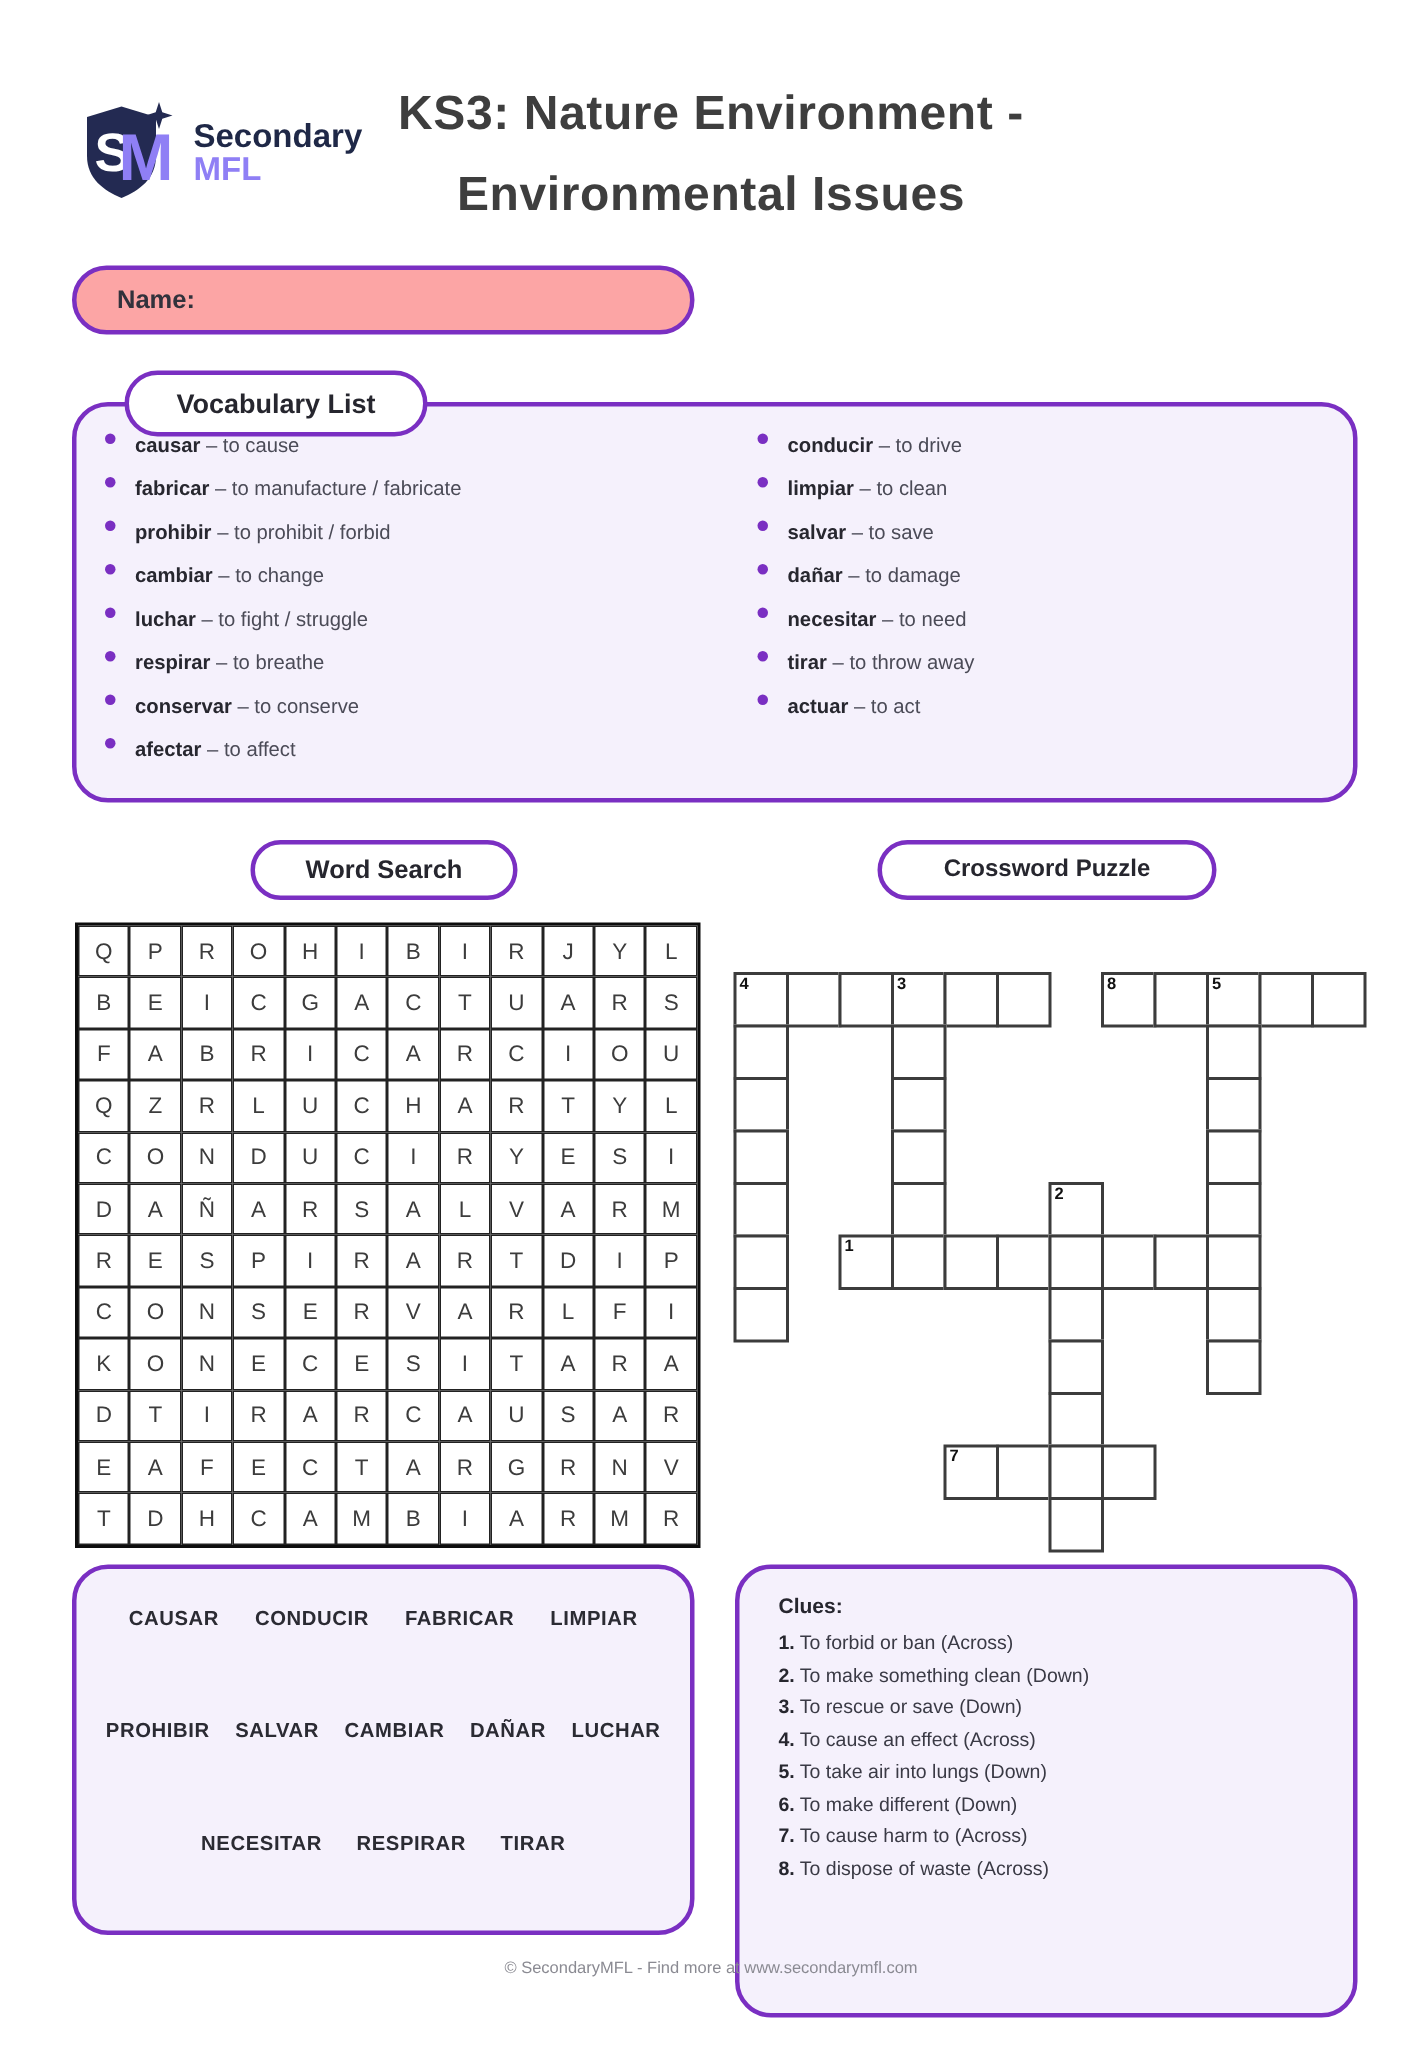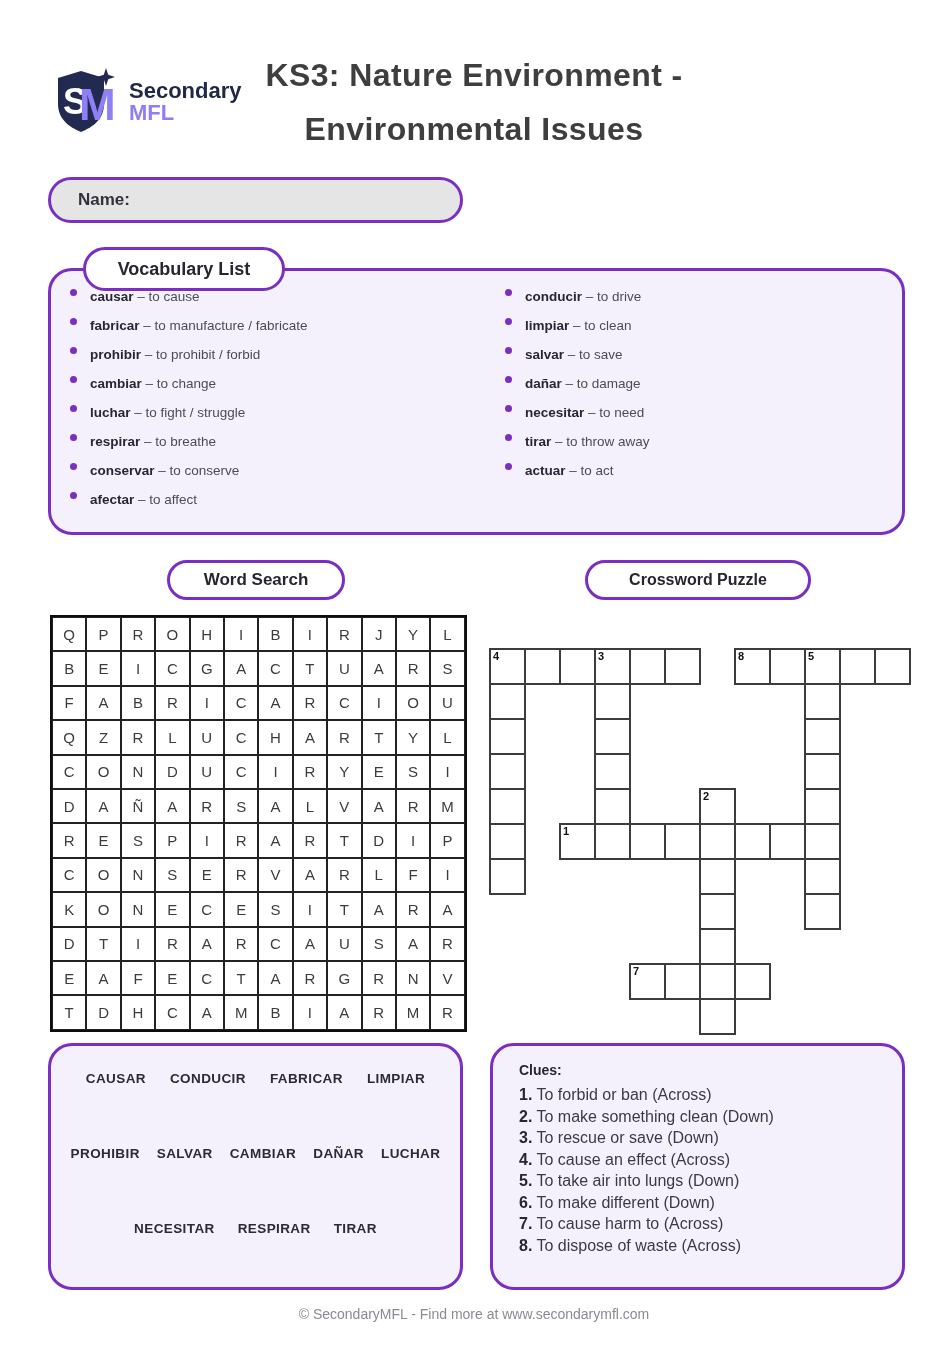--- a/index.html
+++ b/index.html
@@ -7,21 +7,21 @@
   .page{position:relative;width:948px;height:1366px;background:#ffffff;overflow:hidden;}
 
   
   .logo{position:absolute;left:55px;top:66px;display:flex;align-items:center;gap:10px;}
   .logo-text .l1{font-size:22px;font-weight:bold;color:#1f2847;line-height:22px;}
   .logo-text .l2{font-size:22px;font-weight:bold;color:#8f7ff5;line-height:21px;}
   .title{position:absolute;left:0;right:0;top:48px;text-align:center;
          font-size:32px;line-height:54px;font-weight:bold;color:#3e3e3e;letter-spacing:.4px;}
 
   
-  .field{position:absolute;top:177px;height:46px;background:#e5e5e5;border:3px solid #7a2fc2;
+  .field{position:absolute;top:177px;height:46px;background:#fca5a5;border:3px solid #7a2fc2;
          border-radius:23px;box-sizing:border-box;display:flex;align-items:center;}
   .field span{font-size:17px;font-weight:bold;color:#32323c;padding-left:27px;}
   .field.name{left:48px;width:415px;}
   .field.date{left:490px;width:415px;}
 
   
   .lavbox{position:absolute;background:#f5f1fc;border:3px solid #7a2fc2;border-radius:24px;box-sizing:border-box;}
   .pill{position:absolute;background:#fff;border:3px solid #7a2fc2;border-radius:22px;box-sizing:border-box;
         display:flex;align-items:center;justify-content:center;font-weight:bold;color:#26262e;}
 
@@ -53,27 +53,27 @@
 
   
   .bank-box{left:48px;top:1043px;width:415px;height:247px;}
   .bank-row{position:absolute;left:0;width:100%;display:flex;justify-content:center;}
   .bank-word{font-size:13.5px;font-weight:bold;color:#2b2b33;letter-spacing:.4px;}
   .bank-r0{top:25px;gap:24px;}
   .bank-r1{top:100px;gap:17px;}
   .bank-r2{top:175px;gap:23px;}
 
   
-  .clues-box{left:490px;top:1043px;width:415px;height:247px;}
+  .clues-box{left:490px;top:1043px;width:415px;height:302px;}
   .clues-title{position:absolute;left:26px;top:16px;font-size:14px;font-weight:bold;color:#26262e;}
   .clues-list{position:absolute;left:26px;top:38px;}
-  .clue{font-size:16px;line-height:21.5px;color:#3a3a45;}
+  .clue{font-size:13px;line-height:21.5px;color:#3a3a45;}
   .clue b{color:#26262e;}
 
-  .footer{position:absolute;left:0;right:0;top:1306px;text-align:center;font-size:14px;color:#8a8a92;}
+  .footer{position:absolute;left:0;right:0;top:1306px;text-align:center;font-size:11px;color:#8a8a92;}
 </style>
 </head>
 <body>
 
 <div class="page">
 
   <div class="logo">
     <svg width="64" height="70" viewBox="0 0 64 70">
       <path d="M3 12 L26 5 L49 12 L49 38 C49 53 38 61 26 66 C14 61 3 53 3 38 Z" fill="#232a52"></path>
       <text x="8" y="48" font-family="Liberation Sans, sans-serif" font-size="36" font-weight="bold" fill="#ffffff">S</text>

